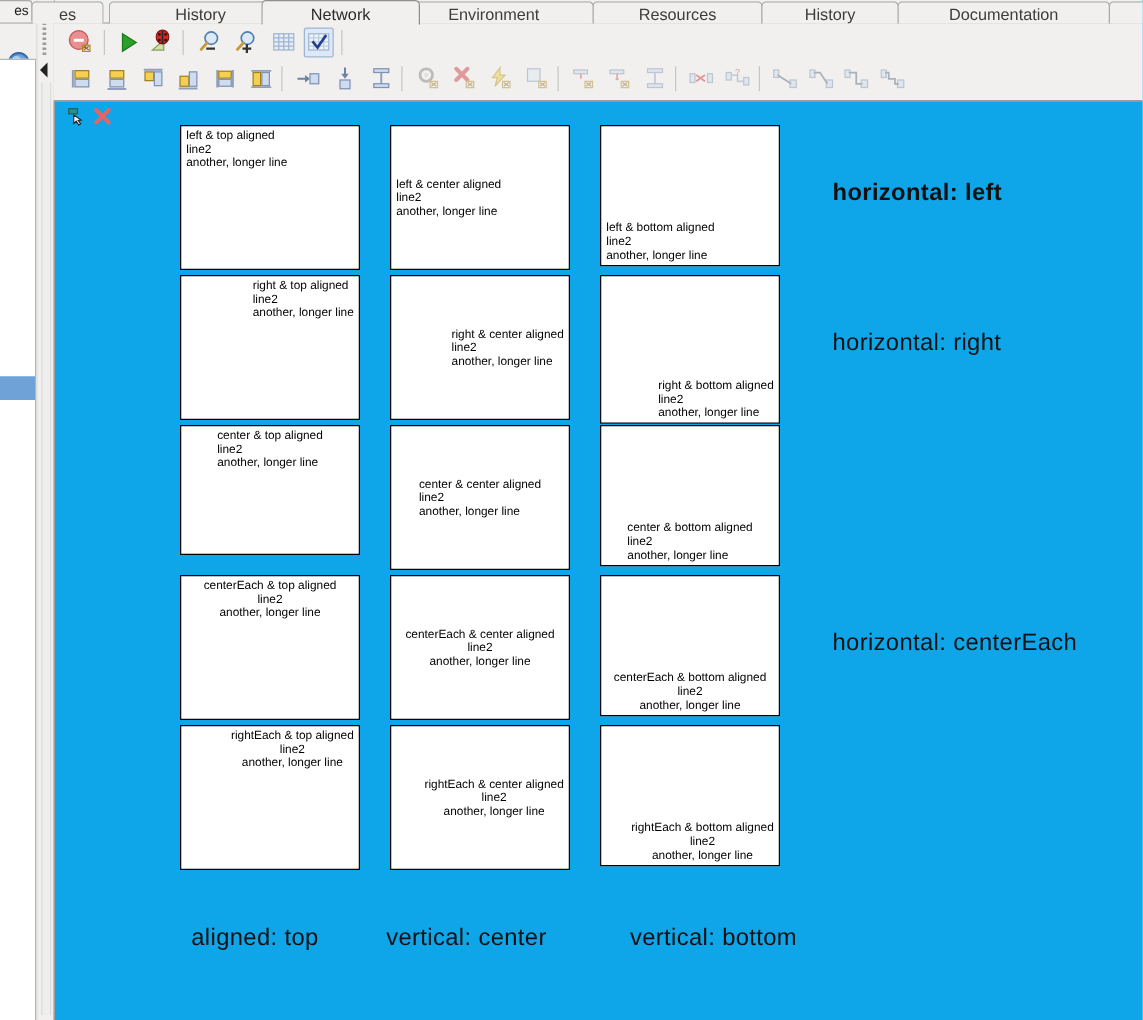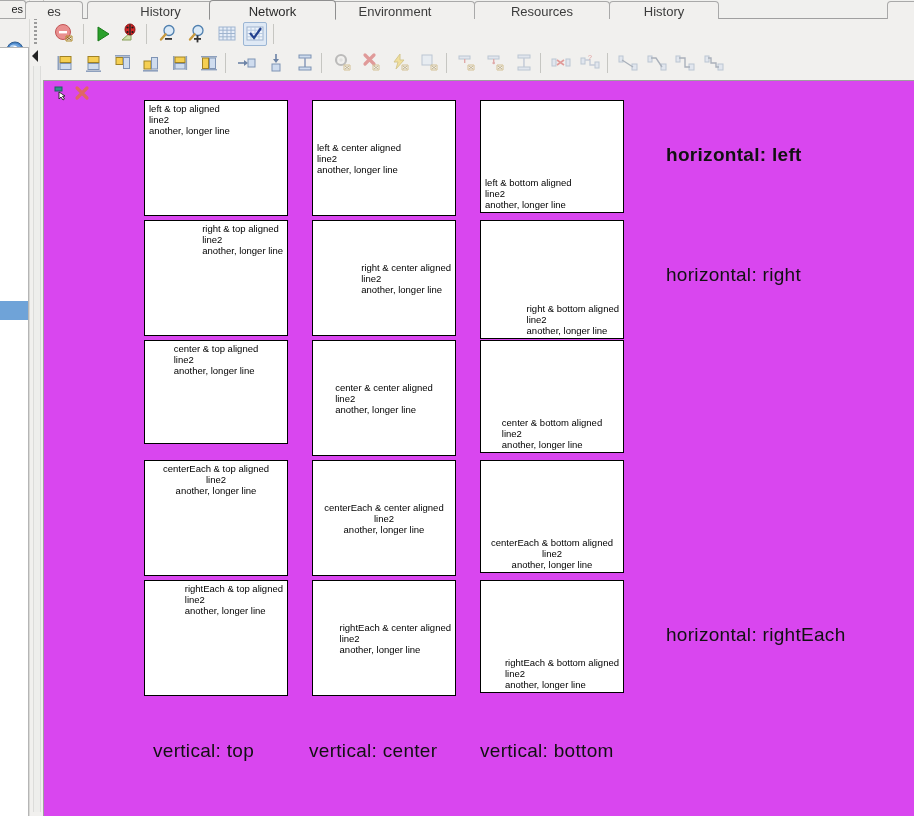--- a/index.html
+++ b/index.html
@@ -50,37 +50,37 @@
      border-bottom:1px solid #9e9e9e;}
   .trow{position:absolute;left:0;width:871px;height:30px;}
   .trow1{top:0;}
   .trow2{top:29px;}
   .tbtn{position:absolute;top:3px;width:24px;height:24px;box-sizing:border-box;border:1px solid transparent;}
   .tbtn.pressed{border:1px solid #9cb6d4;background:#dfe9f5;border-radius:2px;}
   .tsep{position:absolute;top:5px;width:1px;height:20px;background:#c6c6c2;}
   .tbtn svg{display:block;}
 
   
-  .canvaswrap{position:absolute;left:43px;top:81px;width:871px;height:735px;background:#d946ef;
+  .canvaswrap{position:absolute;left:43px;top:81px;width:871px;height:735px;background:#0ea5e9;
      border-left:1px solid #9e9e9e;}
   .canvas-tools{position:absolute;left:5px;top:2px;width:60px;height:20px;}
   .ct-icon{position:absolute;top:2px;}
 
   .box{position:absolute;box-sizing:border-box;border:1px solid #000000;background:#ffffff;
        display:flex;overflow:hidden;}
   .box .txt{font-size:9.5px;line-height:11px;color:#000000;white-space:pre;padding:2px 4px;}
 
   .v-top{align-items:flex-start;}
   .v-center{align-items:center;}
   .v-bottom{align-items:flex-end;}
   .h-left{justify-content:flex-start;}
   .h-right{justify-content:flex-end;}
   .h-center{justify-content:center;}
   .t-left{text-align:left;}
-  .t-right{text-align:left;}
+  .t-right{text-align:center;}
   .t-center{text-align:center;}
 
   .rowlabel{position:absolute;font-size:19px;color:#111;white-space:nowrap;letter-spacing:.3px;}
   .collabel{position:absolute;font-size:19px;color:#111;white-space:nowrap;letter-spacing:.3px;}
 </style>
 </head>
 <body>
 
 <div class="app">
 
@@ -123,20 +123,21 @@
 
   <div class="tabstrip">
     <div class="underline"></div>
 
     <div class="tab" style="left:-18px;width:58px;">es</div>
     <div class="tab" style="left:44px;width:147px;">History</div>
     <div class="tab active" style="left:166px;width:127px;">Network</div>
     <div class="tab" style="left:272px;width:160px;">Environment</div>
     <div class="tab" style="left:431px;width:136px;">Resources</div>
     <div class="tab" style="left:566px;width:110px;">History</div>
+    <div class="tab" style="left:675px;width:170px;">Documentation</div>
     <div class="tab" style="left:844px;width:110px;">Test/Deb</div>
   </div>
 
   <div class="toolbars">
 
     <div class="trow trow1">
       <div class="tbtn" style="left:10px;">
         <svg width="22" height="22" viewBox="0 0 22 22">
           <circle cx="9" cy="9" r="7.5" fill="#e98f8f" stroke="#c25555"></circle>
           <rect x="5" y="8" width="8" height="2.4" fill="#ffffff"></rect>
@@ -466,19 +467,19 @@
 another, longer line</div>
       </div>
     <div class="box v-bottom h-right" style="left:436px;top:499px;width:144px;height:113px;">
         <div class="txt t-right">rightEach &amp; bottom aligned
 line2
 another, longer line</div>
       </div>
 
     <div class="rowlabel" style="left:622px;top:63px;font-weight:bold;">horizontal: left</div>
     <div class="rowlabel" style="left:622px;top:183px;">horizontal: right</div>
-    <div class="rowlabel" style="left:622px;top:543px;">horizontal: rightEach</div>
-
-    <div class="collabel" style="left:109px;top:659px;">vertical: top</div>
+    <div class="rowlabel" style="left:622px;top:423px;">horizontal: centerEach</div>
+
+    <div class="collabel" style="left:109px;top:659px;">aligned: top</div>
     <div class="collabel" style="left:265px;top:659px;">vertical: center</div>
-    <div class="collabel" style="left:436px;top:659px;">vertical: bottom</div>
+    <div class="collabel" style="left:460px;top:659px;">vertical: bottom</div>
   </div>
 </div>
 
 </body></html>

